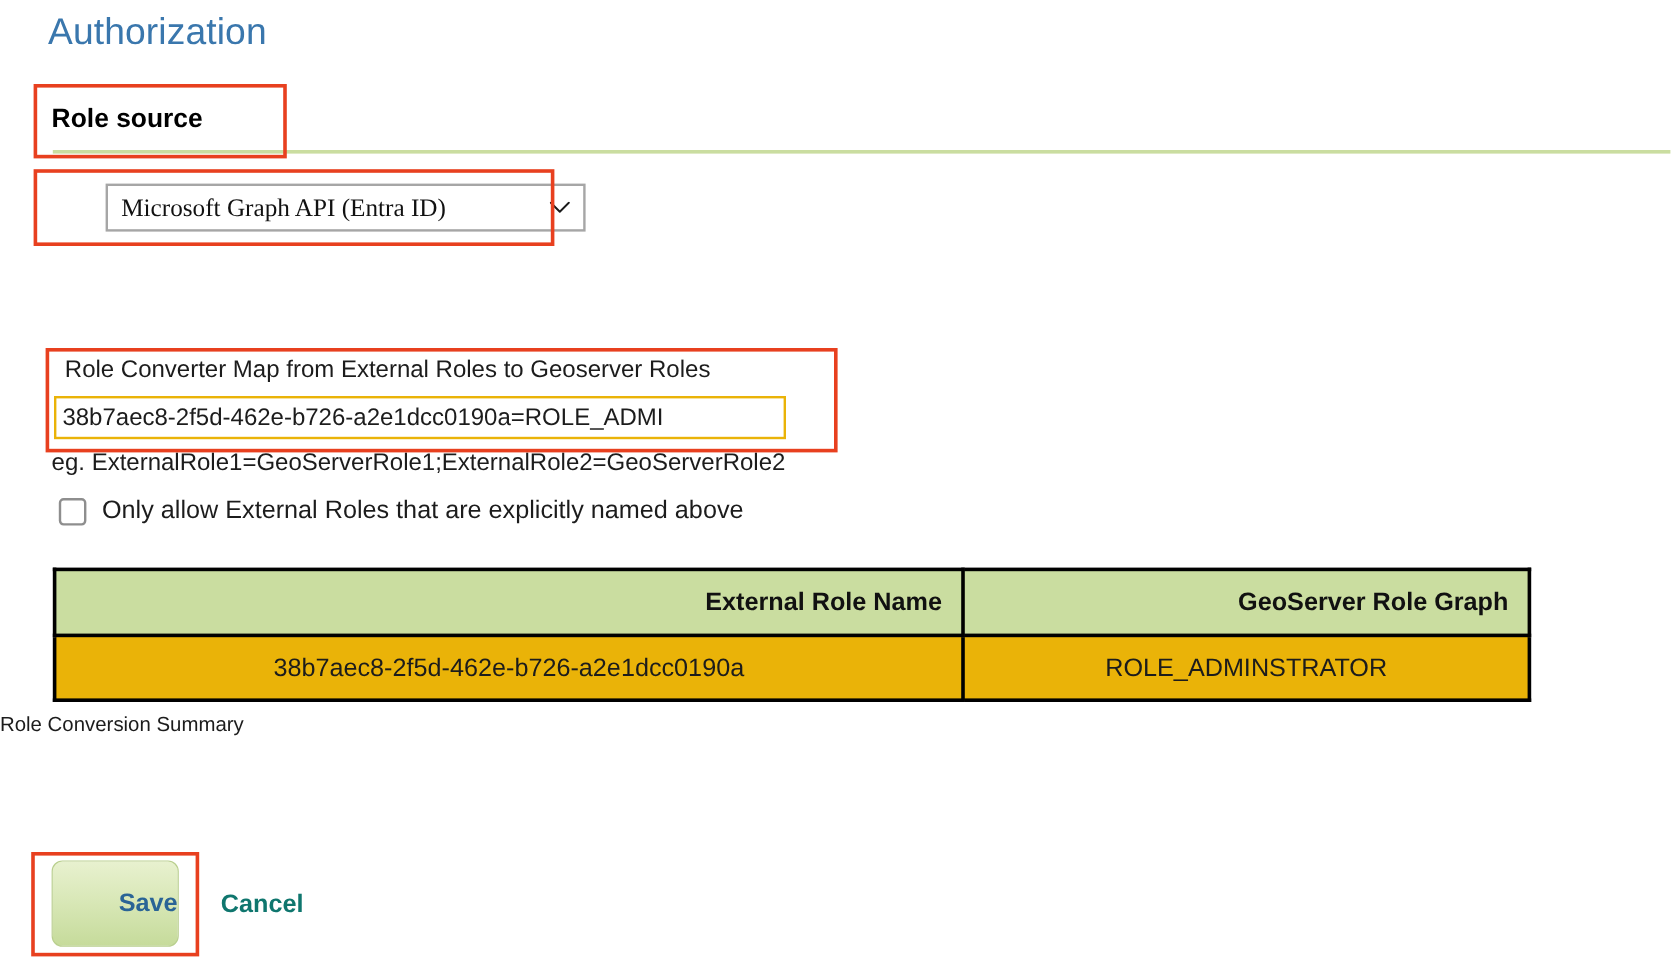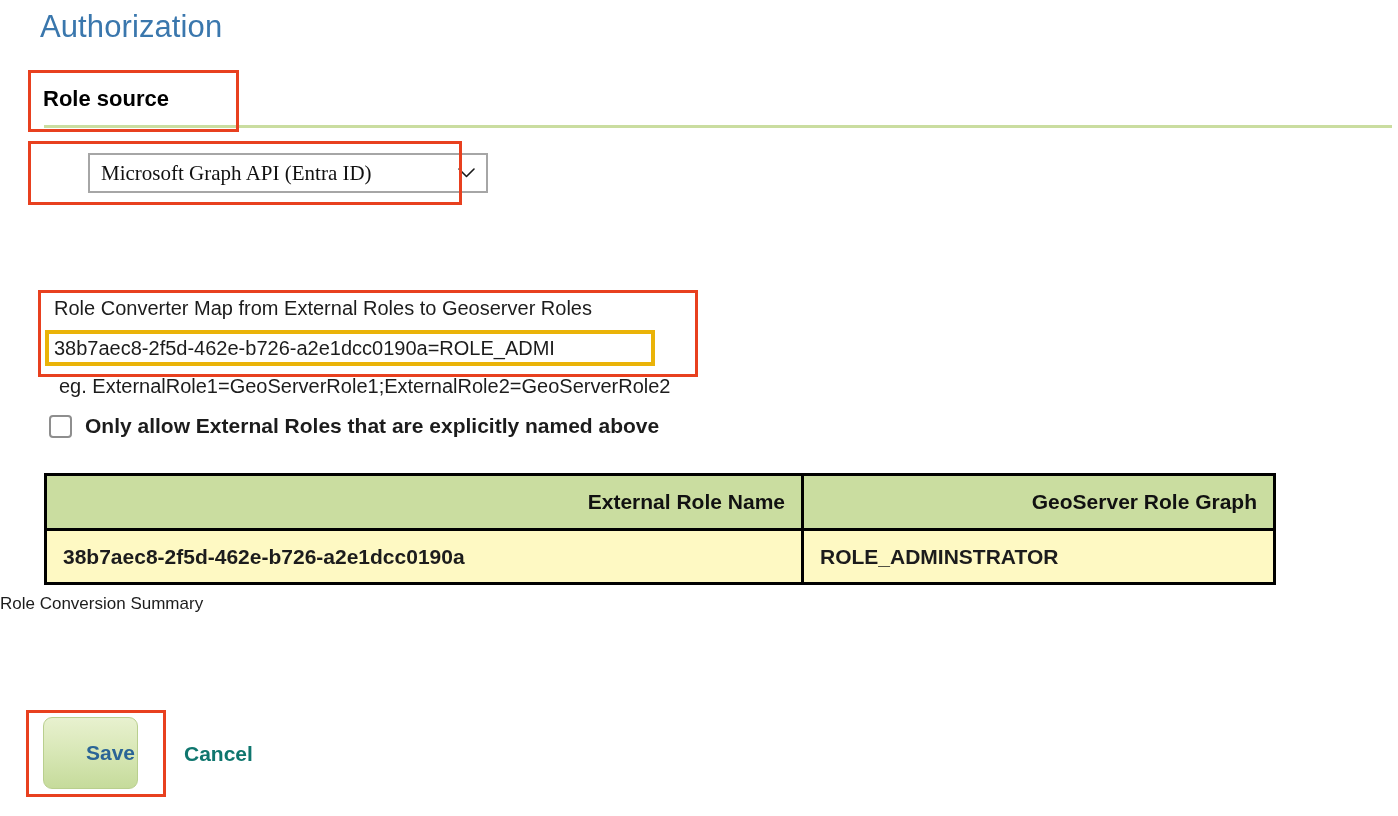--- a/index.html
+++ b/index.html
@@ -90,50 +90,48 @@
     line-height: 27px;
     white-space: nowrap;
   }
   #converter-input {
     position: absolute;
     left: 45px;
     top: 330px;
     width: 610px;
     height: 36px;
     box-sizing: border-box;
-    border: 4px solid #eab308;
+    border: 2px solid #eab308;
     background: #ffffff;
     font-family: "Liberation Sans", sans-serif;
     font-size: 20px;
     color: #1c1c1c;
     padding: 0 5px;
     line-height: 32px;
     outline: none;
   }
   #converter-hint {
     position: absolute;
     left: 43px;
     top: 373px;
     font-size: 20px;
     color: #1c1c1c;
     line-height: 27px;
     white-space: nowrap;
-    margin-left: 16px;
   }
 
   
   #only-allow-row {
     position: absolute;
     left: 49px;
     top: 412px;
     display: flex;
     align-items: center;
     gap: 13px;
     white-space: nowrap;
-    font-weight: bold;
   }
   #only-allow-checkbox {
     width: 23px;
     height: 23px;
     box-sizing: border-box;
     border: 2px solid #8e8e8e;
     border-radius: 4px;
     background: #ffffff;
     flex: none;
     cursor: pointer;
@@ -161,56 +159,57 @@
     font-size: 21px;
   }
   #role-table th {
     background: #cadda0;
     height: 52px;
     text-align: right;
     font-weight: bold;
     color: #111111;
   }
   #role-table td {
-    background: #fef9c3;
+    background: #eab308;
     height: 51px;
-    font-weight: 700;
-    color: #1c1c1c;
+    font-weight: 400;
+    color: #1c1c1c;
+    text-align: center;
   }
   #role-table col.c1 { width: 757px; }
   #role-table col.c2 { width: 472px; }
 
   #table-caption {
     position: absolute;
     left: 0;
     top: 592px;
     width: 1318px;
     text-align: left;
     font-size: 17px;
     color: #1c1c1c;
     line-height: 24px;
   }
 
   
   #save-button {
     position: absolute;
     left: 43px;
     top: 717px;
-    width: 95px;
+    width: 106px;
     height: 72px;
     box-sizing: border-box;
     border: 1px solid #b9cf8e;
     border-radius: 9px;
     background: linear-gradient(to bottom, #e6f0cc 0%, #dcea be 42%, #c8dc9d 100%);
     background: linear-gradient(to bottom, #e8f1cf 0%, #d9e8b8 45%, #c6db9b 100%);
     color: #2a6496;
     font-size: 21px;
     font-weight: bold;
     line-height: 70px;
-    text-align: center;
+    text-align: right;
     cursor: pointer;
     padding-left: 40px;
   }
   #cancel-link {
     position: absolute;
     left: 184px;
     top: 740px;
     font-size: 21px;
     font-weight: bold;
     color: #0f766e;

